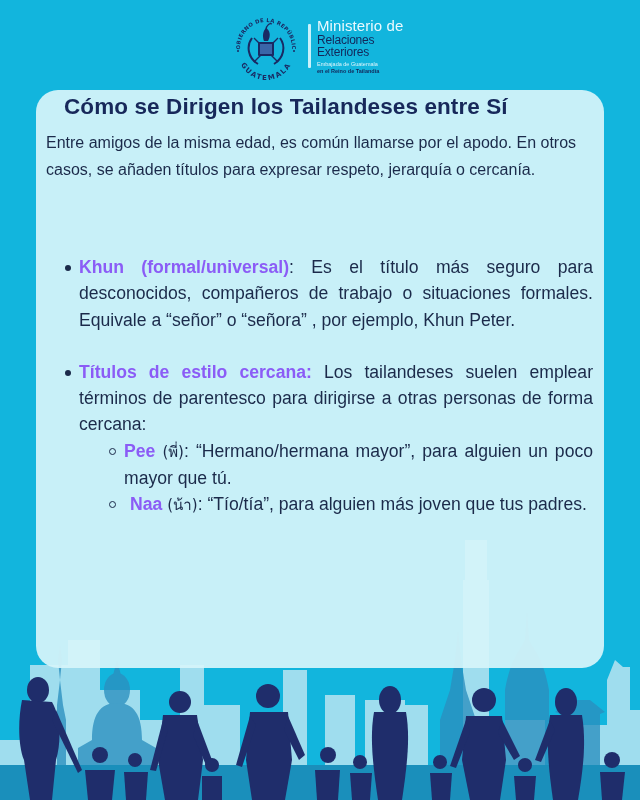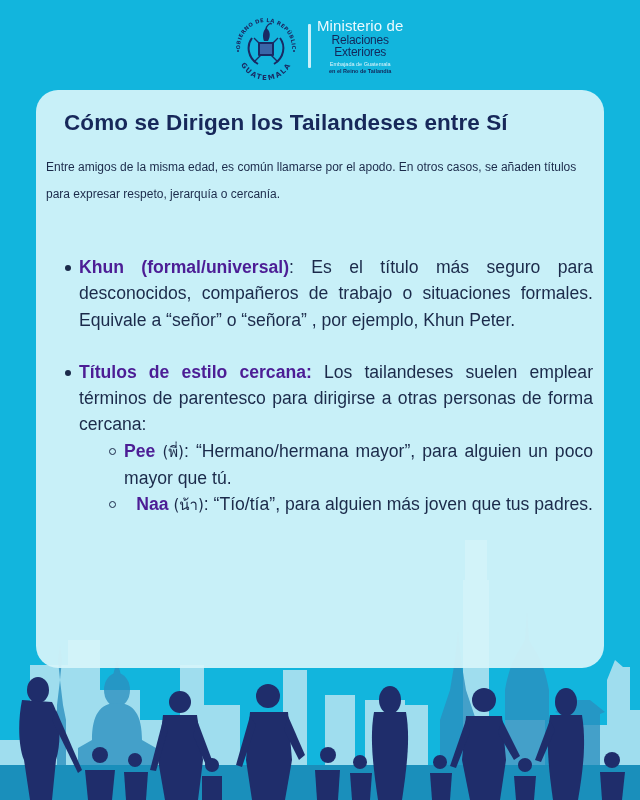--- a/index.html
+++ b/index.html
@@ -6,54 +6,54 @@
   body {
     width:640px; height:800px; overflow:hidden; position:relative;
     background:#12b5dd;
     font-family:"Liberation Sans", sans-serif;
   }
   
   .logo { position:absolute; top:8px; left:228px; height:76px; display:flex; align-items:center; }
   .emblem { width:76px; height:76px; position:relative; }
   .emblem svg { display:block; }
   .logo-sep { width:3px; height:44px; background:#c9f1fb; margin:0 6px 0 4px; border-radius:1px; }
-  .logo-text { display:flex; flex-direction:column; justify-content:center; line-height:1;text-align:center; }
+  .logo-text { display:flex; flex-direction:column; justify-content:center; line-height:1; }
   .lt-min { color:#eaf9fe; font-size:15px; font-weight:300; letter-spacing:0.1px; margin-bottom:1px; }
   .lt-rel { color:#13275a; font-size:12px; font-weight:normal; letter-spacing:-0.2px; }
   .lt-emb { color:#dff5fb; font-size:5.5px; margin-top:4px; }
   .lt-rei { color:#13275a; font-size:5.5px; font-weight:bold; margin-top:1px; }
 
   
   .scene { position:absolute; left:0; bottom:0; width:640px; height:260px; }
   .scene svg { display:block; }
 
   
   .card {
     position:absolute; left:36px; top:90px; width:568px; height:578px;
     background:rgba(214,244,250,0.93);
     border-radius:22px;
   }
   .title {
-    position:absolute; left:28px; top:20px; margin:0;
+    position:absolute; left:28px; top:4px; margin:0;
     font-size:22.5px; font-weight:bold; color:#17285a; letter-spacing:0.1px;
   }
   .intro {
-    position:absolute; left:10px; top:64px; width:556px; margin:0;
-    font-size:12px; line-height:26.5px; color:#1b2a4a;
+    position:absolute; left:10px; top:40px; width:556px; margin:0;
+    font-size:16px; line-height:26.5px; color:#1b2a4a;
   }
   .list {
     position:absolute; left:43px; top:164px; width:514px; margin:0; padding:0; list-style:none;
     font-size:17.6px; line-height:26.3px; color:#1b2a4a; text-align:justify;
   }
   .list > li { position:relative; margin:0 0 26px 0; }
   .list > li::before {
     content:""; position:absolute; left:-14px; top:11px; width:6px; height:6px; border-radius:50%;
     background:#1b2a4a;
   }
-  .list b { color:#4c1d95; }
+  .list b { color:#8b5cf6; }
   .sub { list-style:none; margin:0; padding:0 0 0 33px; }
   .sub li { position:relative;margin-left:12px; }
   .sub li::before {
     content:""; position:absolute; left:-15px; top:10px; width:5px; height:5px; border-radius:50%;
     border:1.2px solid #1b2a4a; background:transparent;
   }
   .thai { font-family:"DejaVu Sans", sans-serif; font-size:15px; }
 </style>
 </head>
 <body>
@@ -197,19 +197,19 @@
   <ul class="list">
     <li>
       <b>Khun (formal/universal)</b><span>:</span><span> Es el título más seguro para desconocidos, compañeros de trabajo o situaciones formales. Equivale a “señor” o “señora” , por ejemplo, Khun Peter.</span>
     </li>
     <li>
       <b>Títulos de estilo cercana:</b><span> Los tailandeses suelen emplear términos de parentesco para dirigirse a otras personas de forma cercana:</span>
       <ul class="sub">
         <li>
           <b>Pee</b> <span class="thai">(พี่)</span><span>: “Hermano/hermana mayor”, para alguien un poco mayor que tú.</span>
         </li>
-        <li style="text-align:right">
+        <li style="text-align:center">
           <b>Naa</b> <span class="thai">(น้า)</span><span>: “Tío/tía”, para alguien más joven que tus padres.</span>
         </li>
       </ul>
     </li>
   </ul>
 </div>
 
 </body></html>

